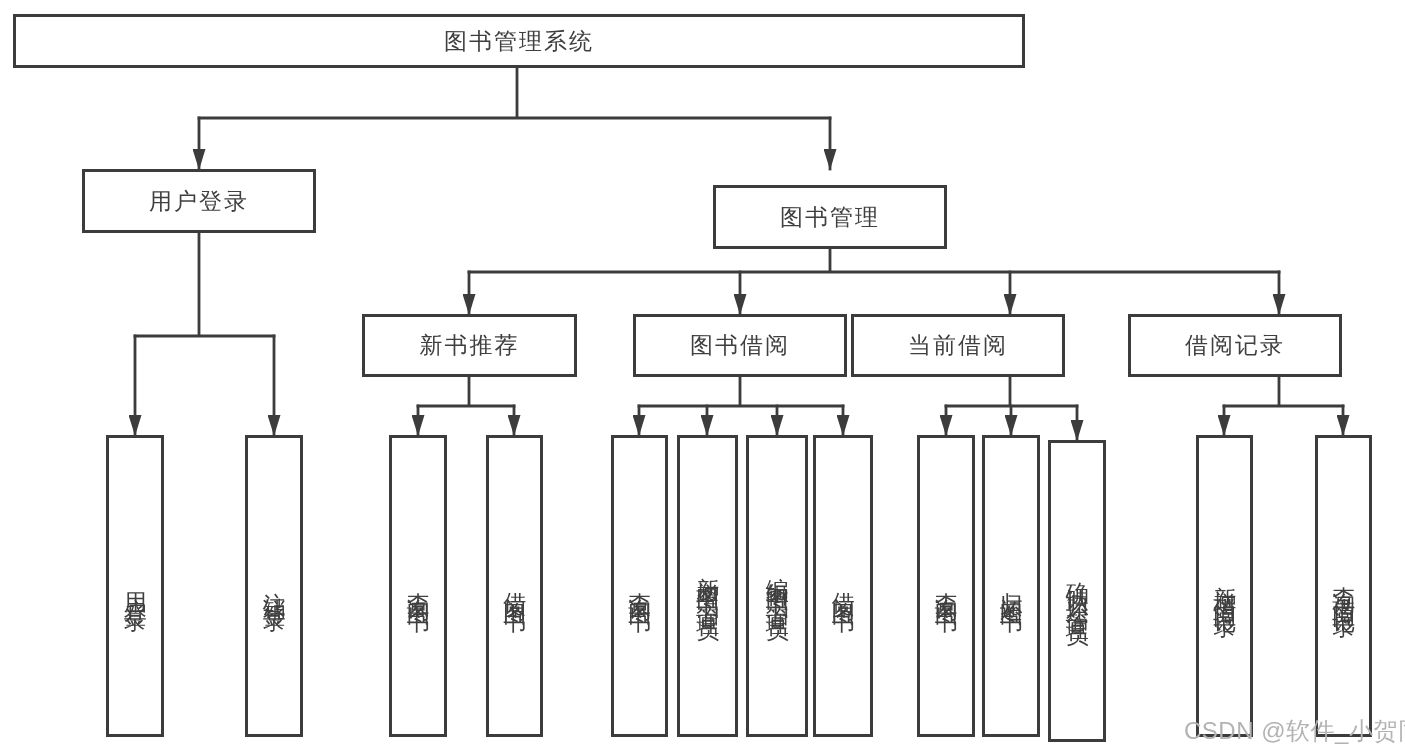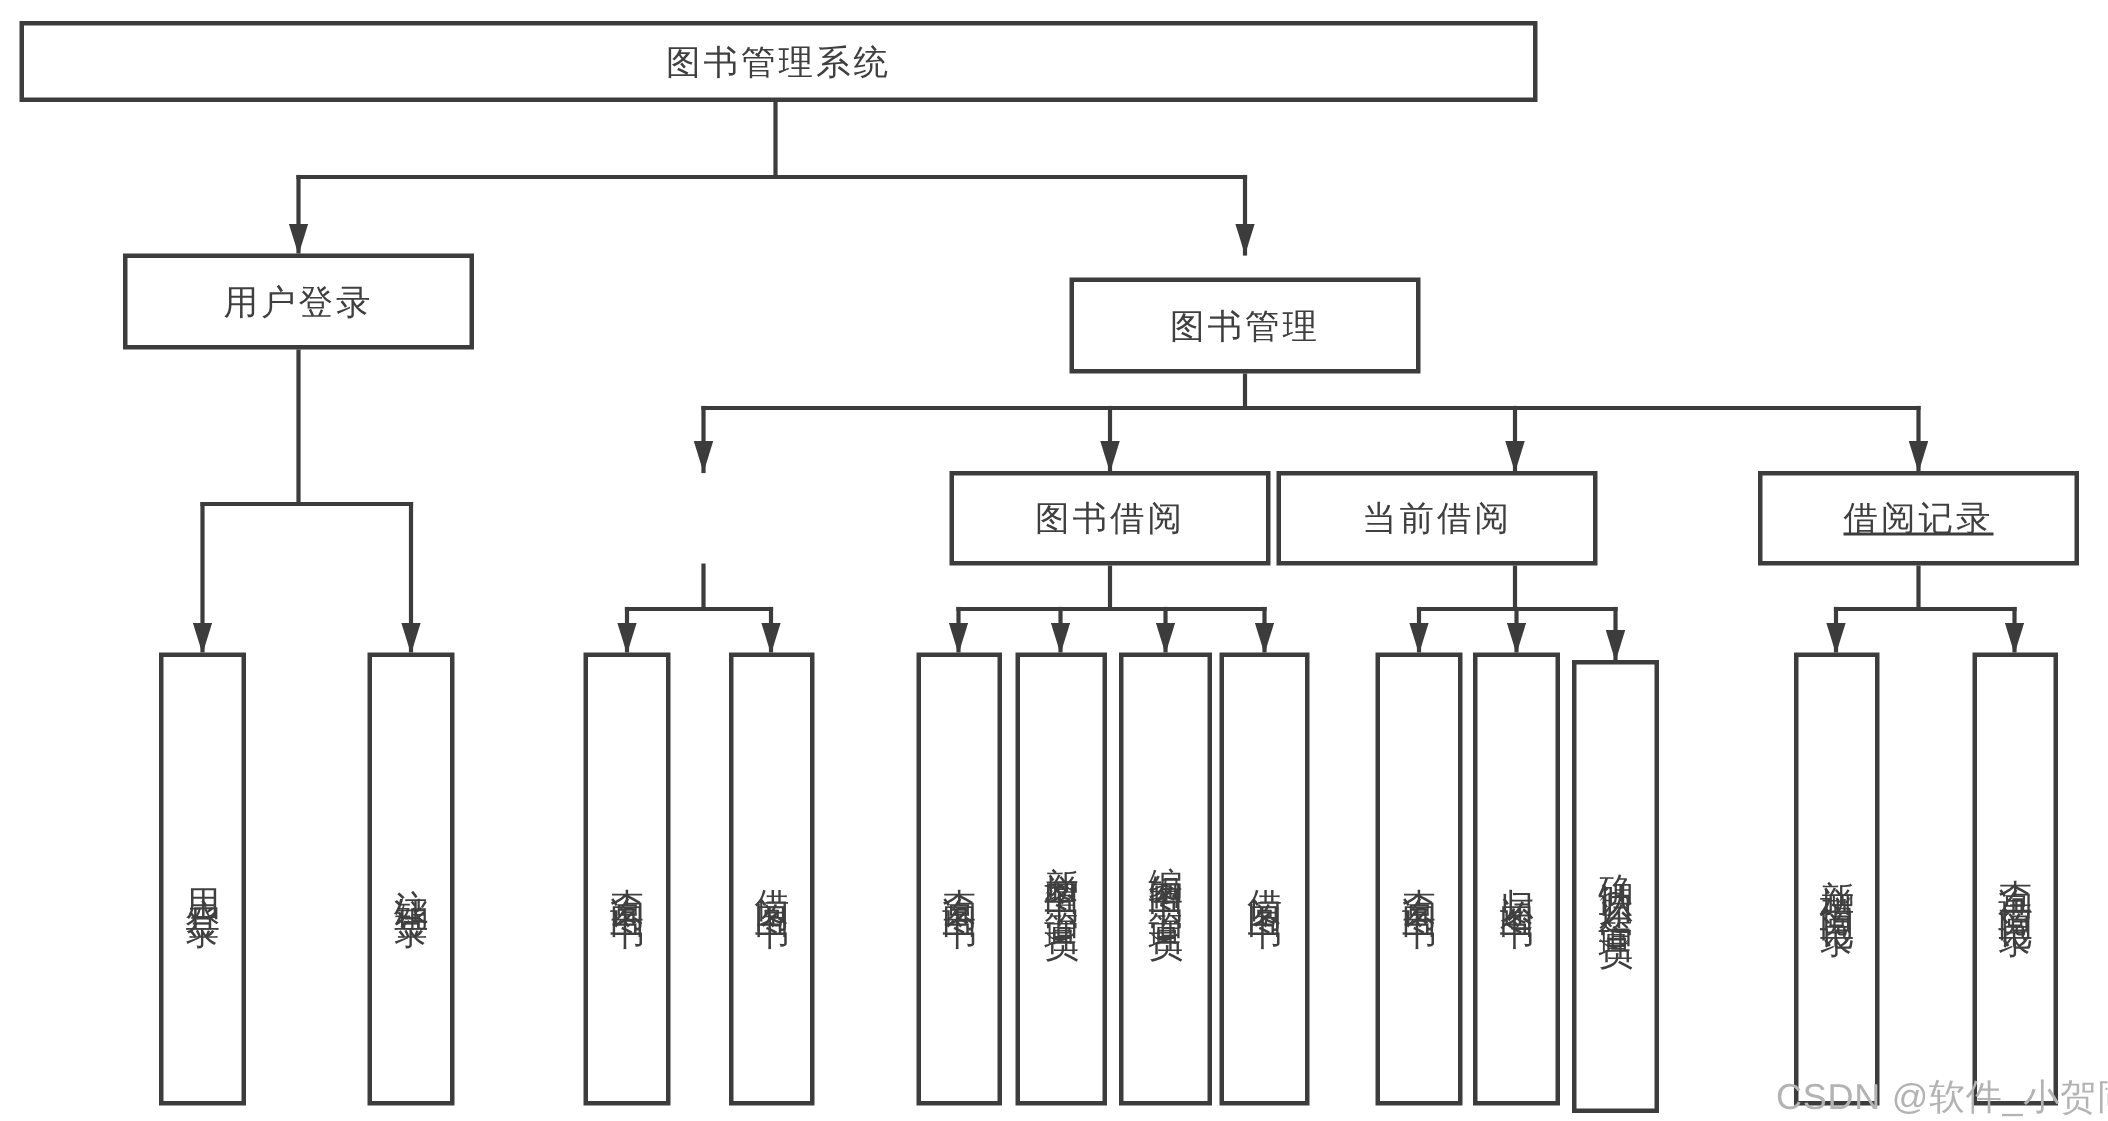--- a/index.html
+++ b/index.html
@@ -113,27 +113,30 @@
     <span class="h-label">图书管理系统</span>
   </div>
 
   <div class="node" style="left:82px; top:169px; width:234px; height:64px;">
     <span class="h-label">用户登录</span>
   </div>
   <div class="node" style="left:713px; top:169px; width:234px; height:64px;margin-top:16px;">
     <span class="h-label">图书管理</span>
   </div>
 
+  <div class="node" style="left:362px; top:314px; width:215px; height:63px;">
+    <span class="h-label">新书推荐</span>
+  </div>
   <div class="node" style="left:633px; top:314px; width:214px; height:63px;align-items:center;">
     <span class="h-label">图书借阅</span>
   </div>
   <div class="node" style="left:851px; top:314px; width:214px; height:63px;">
     <span class="h-label">当前借阅</span>
   </div>
-  <div class="node" style="left:1172px; top:314px; width:214px; height:63px;text-decoration:underline;">
+  <div class="node" style="left:1128px; top:314px; width:214px; height:63px;">
     <span class="h-label">借阅记录</span>
   </div>
 
   <div class="node" style="left:106px; top:435px; width:58px; height:302px;">
     <span class="v-label">用户登录</span>
   </div>
   <div class="node" style="left:245px; top:435px; width:58px; height:302px;">
     <span class="v-label">注销登录</span>
   </div>
 

